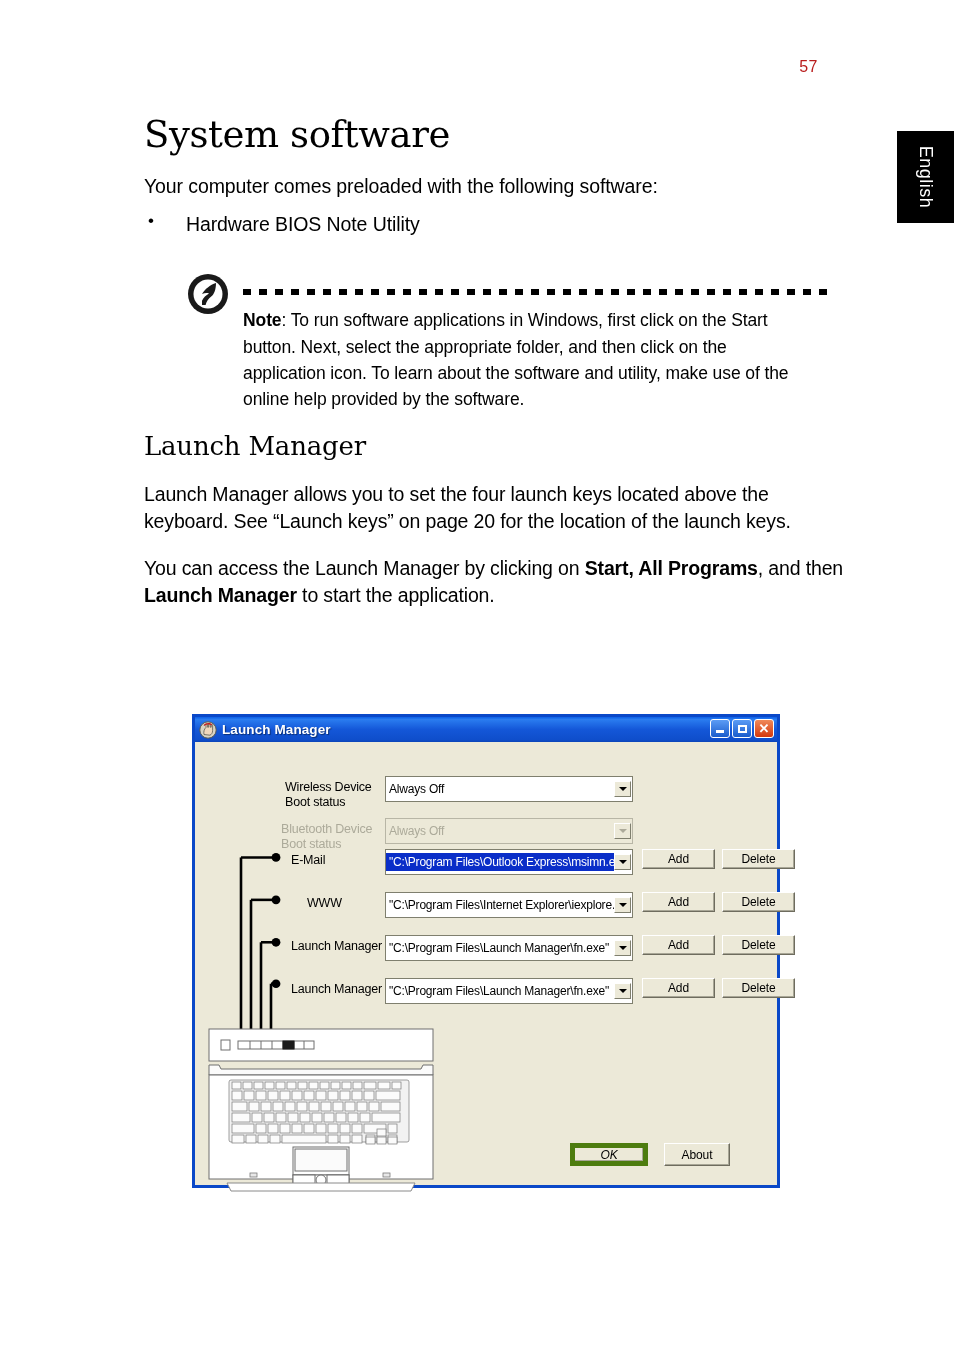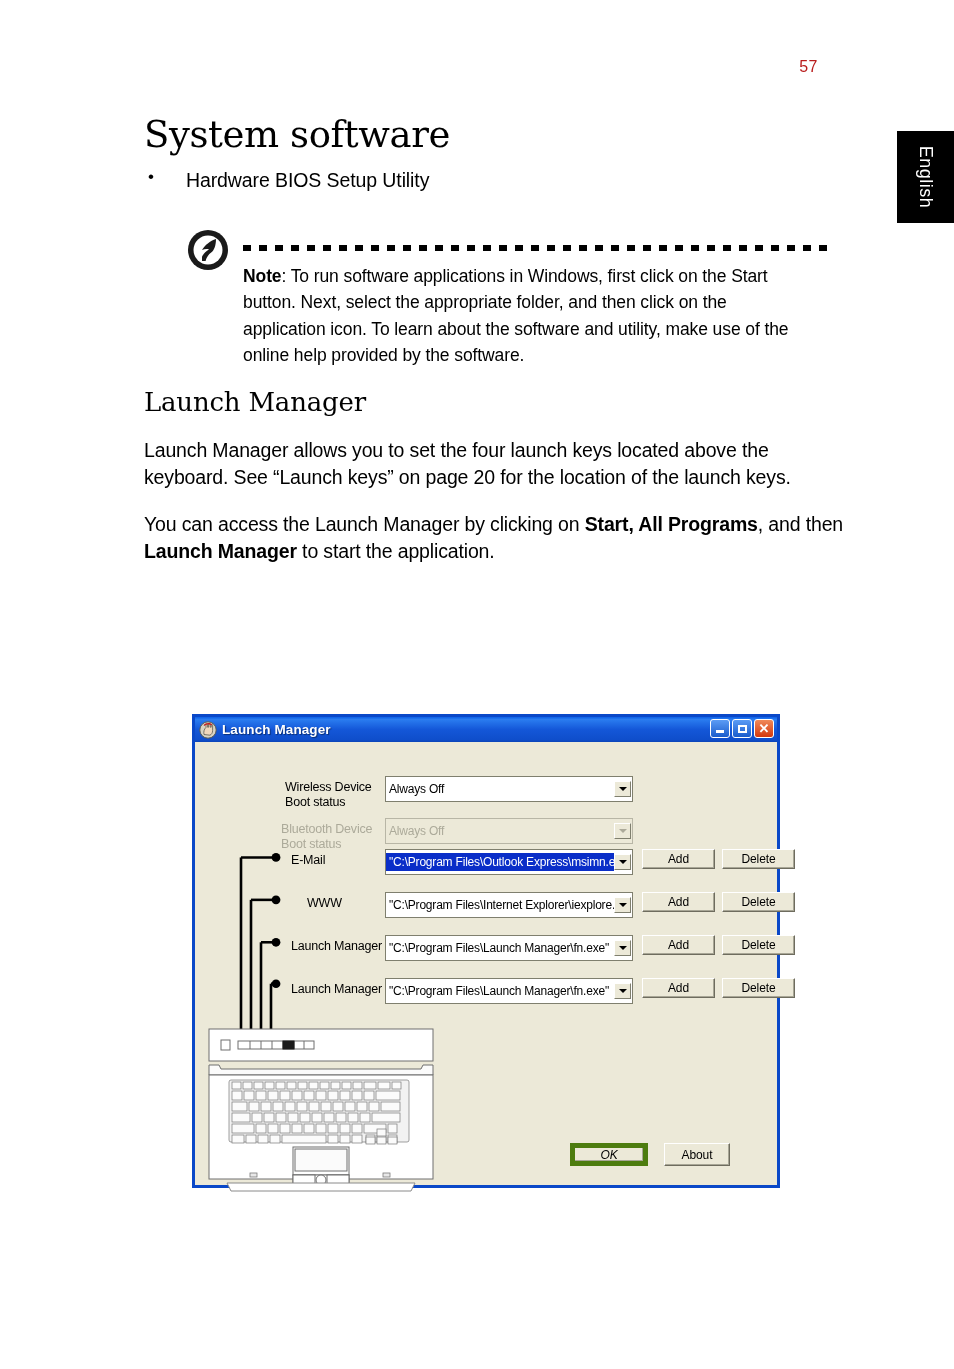--- a/index.html
+++ b/index.html
@@ -312,23 +312,24 @@
 <div class="page-number">57</div>
 
 <div class="lang-tab">
   <span>English</span>
 </div>
 
 <div class="content">
 
   <h1 class="title">System software</h1>
 
+  <p class="lead">Your computer comes preloaded with the following software:</p>
 
   <ul class="software-list">
-    <li>Hardware BIOS Setup Utility</li>
+    <li>Hardware BIOS Note Utility</li>
   </ul>
 
   <div class="note-block">
     <svg class="note-icon" viewBox="0 0 44 44">
       <circle cx="22" cy="22" r="20" fill="#1a1a1a"></circle>
       <circle cx="22" cy="22" r="14.5" fill="#ffffff"></circle>
       <path d="M30 11 C24 13 19 17 16 22 C18.5 21 21 20.8 23 21.4 C20 23 17.5 25.6 16 28.8 L16 33 L19.6 33 C20.4 29.6 22.4 26.5 25.2 24.6 C27.8 22.8 30 18 30 11 Z" fill="#1a1a1a"></path>
     </svg>
     <div class="note-rule"></div>
     <div class="note-text"><b>Note</b><span>: To run software applications in Windows, first click on the Start button. Next, select the appropriate folder, and then click on the application icon. To learn about the software and utility, make use of the online help provided by the software.</span></div>

